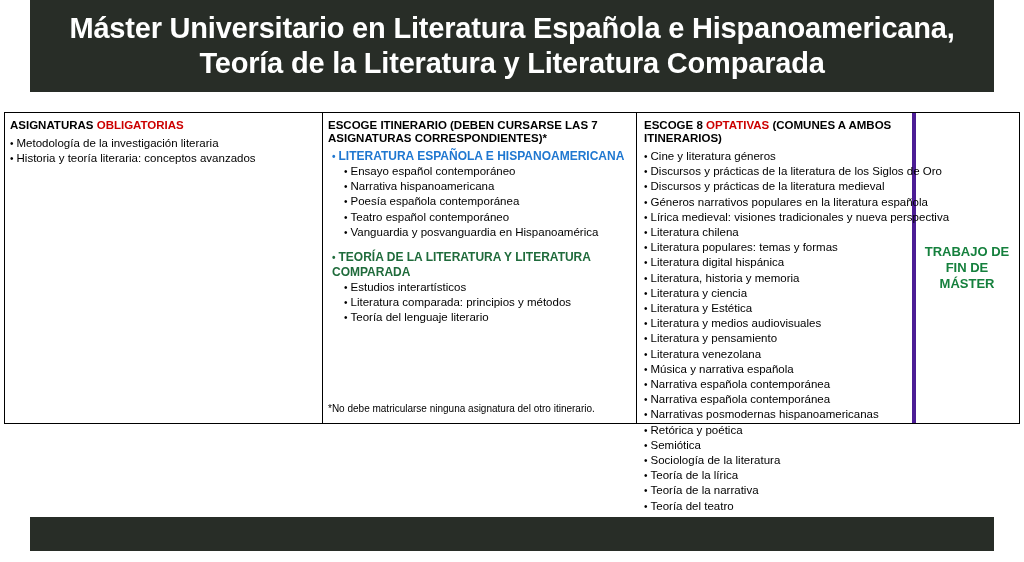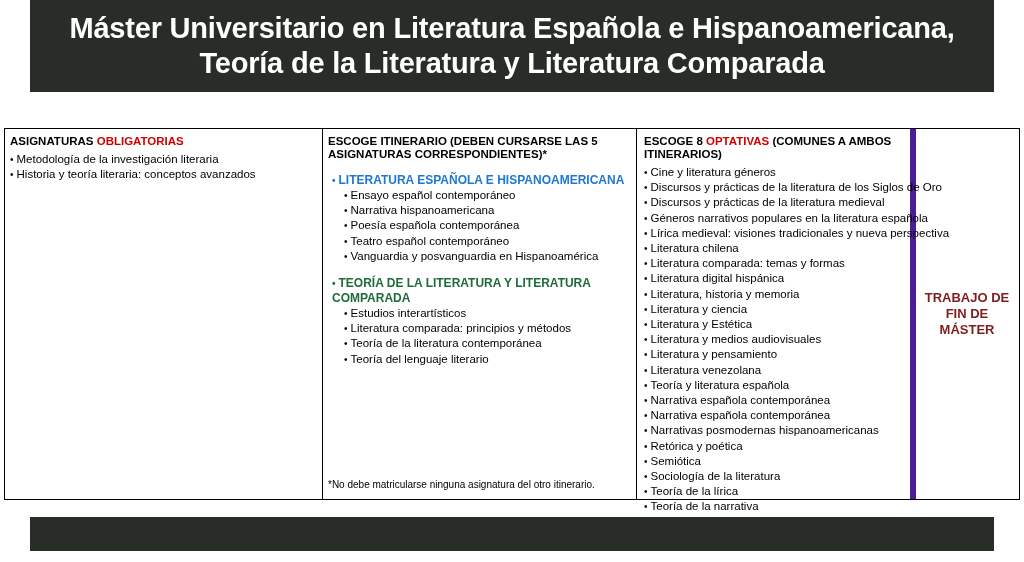--- a/index.html
+++ b/index.html
@@ -38,35 +38,35 @@
     position: absolute;
     left: 30px;
     top: 517px;
     width: 964px;
     height: 34px;
     background: #282d27;
   }
   .table {
     position: absolute;
     left: 4px;
-    top: 128px;
+    top: 112px;
     width: 1016px;
-    height: 372px;
+    height: 312px;
     border: 1px solid #000000;
     box-sizing: border-box;
     display: flex;
   }
   .col {
     box-sizing: border-box;
     position: relative;
     padding: 6px 6px 6px 5px;
   }
   .col-obligatorias { width: 318px; border-right: 1px solid #000; }
   .col-itinerario  { width: 314px; border-right: 1px solid #000; }
-  .col-optativas   { width: 279px; border-right: 6px solid #4c1d95; }
+  .col-optativas   { width: 279px; border-right: 4px solid #4c1d95; }
   .col-tfm         { width: 103px; display: flex; align-items: center; justify-content: center; }
 
   .col-head {
     font-size: 11.5px;
     font-weight: bold;
     line-height: 13px;
     color: #000;
     margin-bottom: 4px;
   }
   .red { color: #cc0000; }
@@ -96,21 +96,21 @@
   .opt-list li {
     font-size: 10.5px;
     line-height: 13.3px;
     padding-left: 2px;
   }
   .itin-title {
     font-size: 12px;
     font-weight: bold;
     line-height: 15px;
     padding-left: 4px;
-    margin-top: 12px;
+    margin-top: 4px;
   }
   .itin-title::before {
     content: "\2022";
     margin-right: 3px;
     font-size: 10px;
   }
   .itin-blue { color: #1f77d0; }
   .itin-green { color: #1f6b3b; }
   .itin-block { margin-bottom: 10px; }
   .footnote {
@@ -118,21 +118,21 @@
     left: 5px;
     bottom: 9px;
     font-size: 10px;
     color: #000;
   }
   .tfm-text {
     font-size: 13px;
     font-weight: bold;
     line-height: 16px;
     text-align: center;
-    color: #7f1d1d;
+    color: #15803d;
   }
 </style>
 </head>
 <body>
 
 <div class="header-bar">
   <div class="header-title">Máster Universitario en Literatura Española e Hispanoamericana, Teoría de la Literatura y Literatura Comparada</div>
 </div>
 
 <div class="table">
@@ -141,66 +141,65 @@
     <div class="col-head">
       <span>ASIGNATURAS </span><span class="red">OBLIGATORIAS</span>
     </div>
     <ul class="list">
       <li>Metodología de la investigación literaria</li>
       <li>Historia y teoría literaria: conceptos avanzados</li>
     </ul>
   </div>
 
   <div class="col col-itinerario">
-    <div class="col-head">ESCOGE ITINERARIO (DEBEN CURSARSE LAS 5 ASIGNATURAS CORRESPONDIENTES)*</div>
+    <div class="col-head">ESCOGE ITINERARIO (DEBEN CURSARSE LAS 7 ASIGNATURAS CORRESPONDIENTES)*</div>
 
     <div class="itin-block">
       <div class="itin-title itin-blue">LITERATURA ESPAÑOLA E HISPANOAMERICANA</div>
       <ul class="list itin-list">
         <li>Ensayo español contemporáneo</li>
         <li>Narrativa hispanoamericana</li>
         <li>Poesía española contemporánea</li>
         <li>Teatro español contemporáneo</li>
         <li>Vanguardia y posvanguardia en Hispanoamérica</li>
       </ul>
     </div>
 
     <div class="itin-block">
       <div class="itin-title itin-green">TEORÍA DE LA LITERATURA Y LITERATURA COMPARADA</div>
       <ul class="list itin-list">
         <li>Estudios interartísticos</li>
         <li>Literatura comparada: principios y métodos</li>
-        <li>Teoría de la literatura contemporánea</li>
         <li>Teoría del lenguaje literario</li>
       </ul>
     </div>
 
     <div class="footnote">*No debe matricularse ninguna asignatura del otro itinerario.</div>
   </div>
 
   <div class="col col-optativas">
     <div class="col-head head-optativas">
       <span>ESCOGE 8 </span><span class="red">OPTATIVAS</span><span> (COMUNES A AMBOS ITINERARIOS)</span>
     </div>
     <ul class="list opt-list">
       <li>Cine y literatura géneros</li>
       <li>Discursos y prácticas de la literatura de los Siglos de Oro</li>
       <li>Discursos y prácticas de la literatura medieval</li>
       <li>Géneros narrativos populares en la literatura española</li>
       <li>Lírica medieval: visiones tradicionales y nueva perspectiva</li>
       <li>Literatura chilena</li>
-      <li>Literatura comparada: temas y formas</li>
+      <li>Literatura populares: temas y formas</li>
       <li>Literatura digital hispánica</li>
       <li>Literatura, historia y memoria</li>
       <li>Literatura y ciencia</li>
       <li>Literatura y Estética</li>
       <li>Literatura y medios audiovisuales</li>
       <li>Literatura y pensamiento</li>
       <li>Literatura venezolana</li>
-      <li>Teoría y literatura española</li>
+      <li>Música y narrativa española</li>
       <li>Narrativa española contemporánea</li>
       <li>Narrativa española contemporánea</li>
       <li>Narrativas posmodernas hispanoamericanas</li>
       <li>Retórica y poética</li>
       <li>Semiótica</li>
       <li>Sociología de la literatura</li>
       <li>Teoría de la lírica</li>
       <li>Teoría de la narrativa</li>
       <li>Teoría del teatro</li>
     </ul>

